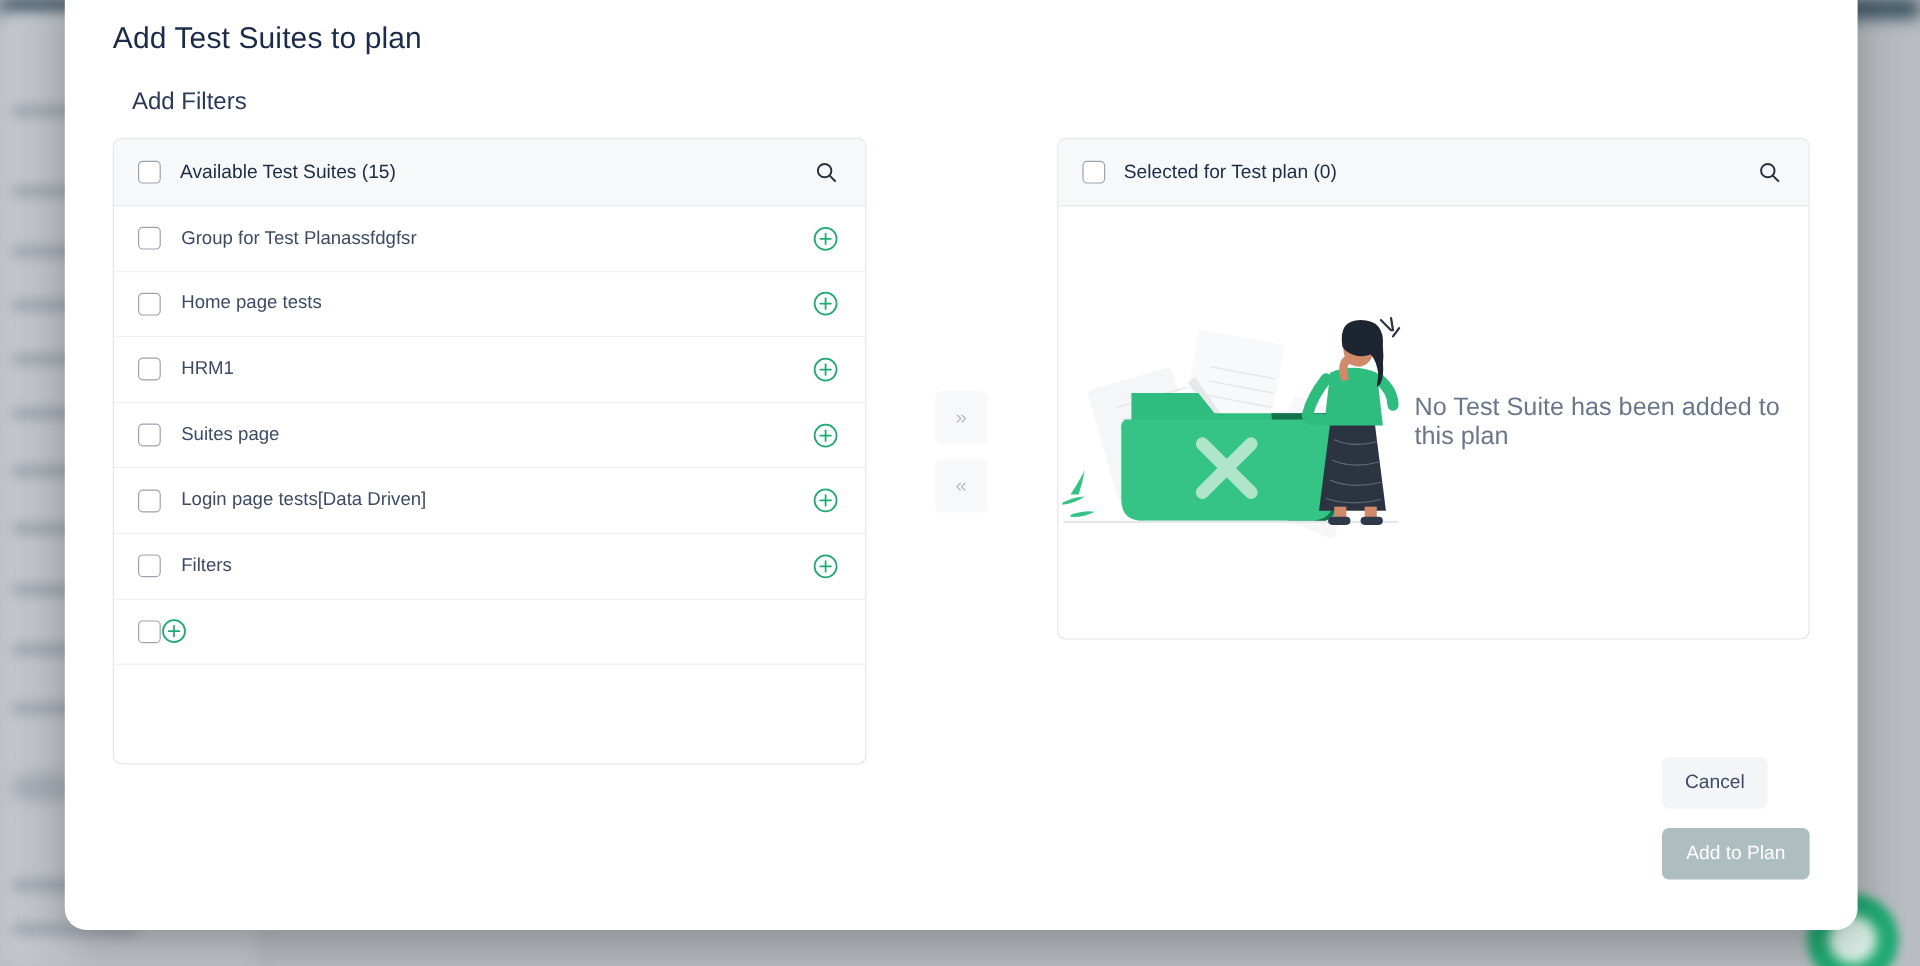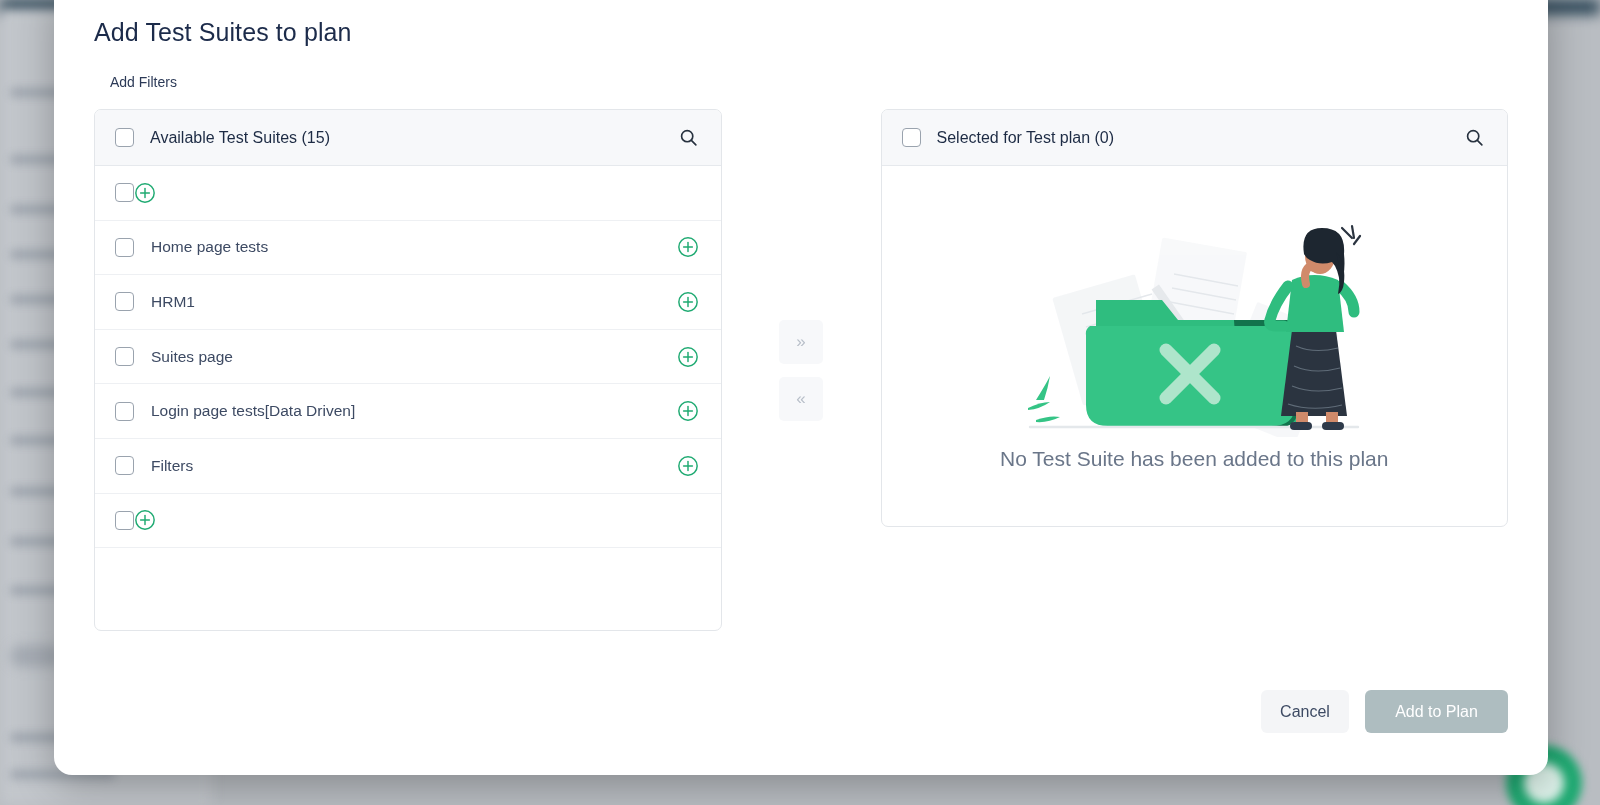--- a/index.html
+++ b/index.html
@@ -90,21 +90,21 @@
     margin-top: 36px;
     font-size: 25px;
     color: #1c2b4a;
     font-weight: 400;
     letter-spacing: .1px;
   }
 
   .add-filters {
     margin-top: 27px;
     margin-left: 16px;
-    font-size: 14px;
+    font-size: 20px;
     color: #2c3a57;
     display: inline-block;
     cursor: pointer;
   }
 
   
   .panels {
     position: relative;
     margin-top: 18px;
     display: flex;
@@ -206,54 +206,55 @@
     display: flex;
     align-items: center;
     justify-content: center;
     font-family: "Liberation Sans", sans-serif;
   }
 
   
   .empty {
     flex: 1;
     display: flex;
-    flex-direction: column;
+    flex-direction: row;
     align-items: center;
     justify-content: center;
     gap: 10px;
   }
   .empty-text {
     font-size: 21px;
     color: #6a7689;
     font-weight: 400;
   }
 
   
   .footer {
     position: absolute;
     right: 40px;
     bottom: 42px;
     display: flex;
     gap: 16px;
+    flex-direction: column;
   }
   .btn {
     height: 43px;
     border-radius: 6px;
     border: none;
     font-size: 16px;
     cursor: pointer;
     font-family: "Liberation Sans", sans-serif;
   }
   .btn-cancel {
     width: 88px;
     background: #f4f5f7;
     color: #3d4a63;
   }
   .btn-primary {
-    width: 143px;
+    width: 123px;
     background: #aebdc0;
     color: #ffffff;
     cursor: default;
   }
 </style>
 </head>
 <body>
 
 <div class="app-backdrop">
   <div class="bd-topbar"></div>
@@ -292,20 +293,21 @@
           <svg width="21" height="21" viewBox="0 0 24 24" fill="none" stroke="#27323f" stroke-width="1.9">
             <circle cx="10.5" cy="10.5" r="6.4"></circle>
             <line x1="15.3" y1="15.3" x2="20.4" y2="20.4" stroke-linecap="round"></line>
           </svg>
         </button>
       </div>
 
       <div class="list" id="available-list">
           <div class="list-item">
             <span class="cbox"></span>
+            <span class="label">Group for Test Planassfdgfsr</span>
             <button class="icon-btn">
               <svg width="22" height="22" viewBox="0 0 24 24" fill="none" stroke="#1faa72" stroke-width="1.6">
                 <circle cx="12" cy="12" r="10"></circle>
                 <line x1="12" y1="7.2" x2="12" y2="16.8" stroke-linecap="round"></line>
                 <line x1="7.2" y1="12" x2="16.8" y2="12" stroke-linecap="round"></line>
               </svg>
             </button>
           </div>
           <div class="list-item">
             <span class="cbox"></span>

